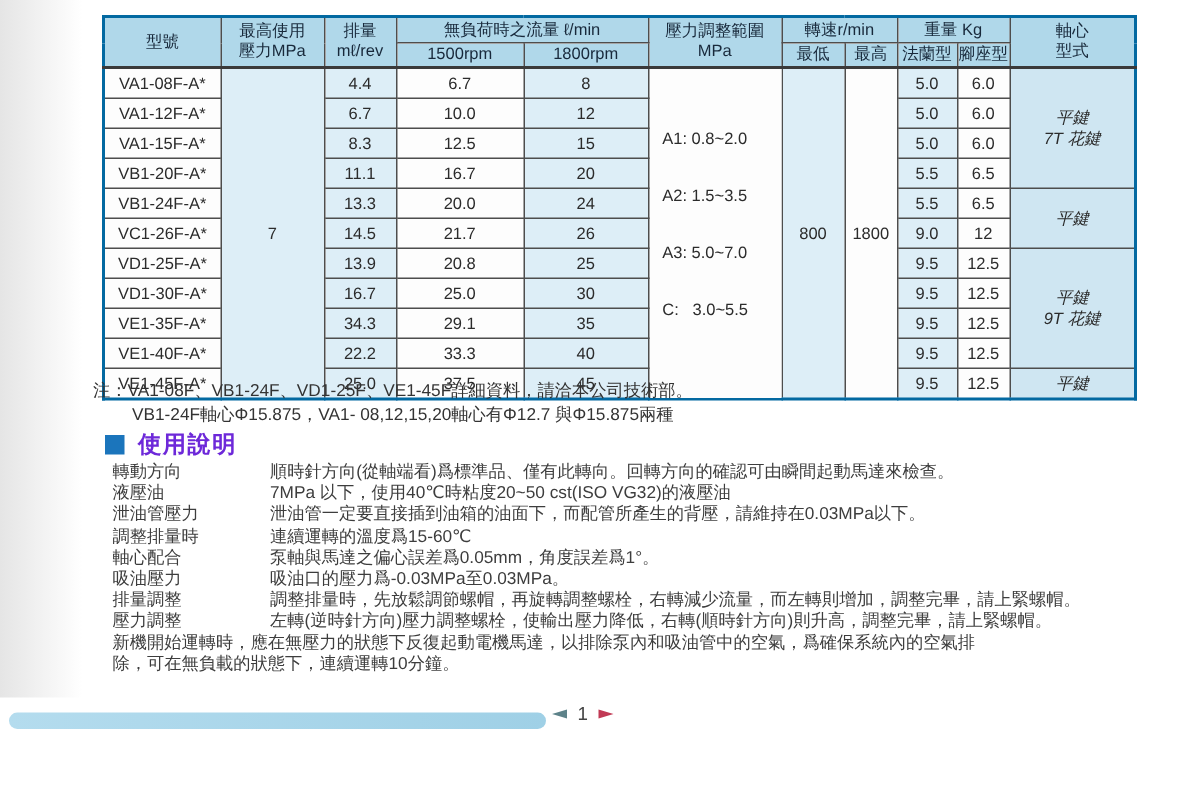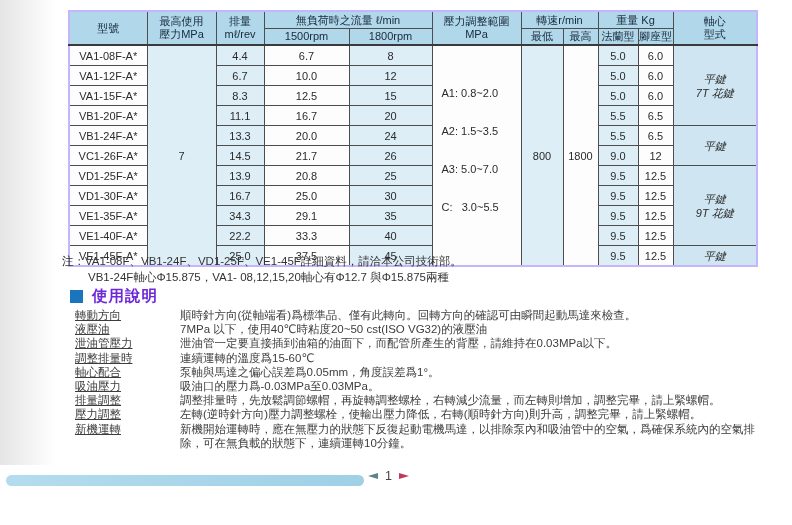--- a/index.html
+++ b/index.html
@@ -10,21 +10,21 @@
   }
   .scan-edge {
     position:absolute; left:0; top:0; width:55px; height:465px;
     background:linear-gradient(to right, rgba(190,190,190,0.40), rgba(255,255,255,0));
     pointer-events:none;
   }
   
   table.spec {
     position:absolute; left:68px; top:10px;
     border-collapse:collapse; table-layout:fixed;
-    border:2px solid #c4b5fd;
+    border:2px solid #0369a1;
   }
   table.spec th, table.spec td {
     border:1px solid #4d4d4d; padding:0;
     text-align:center; vertical-align:middle;
     font-size:11px; overflow:hidden;
   }
   table.spec thead th {
     background:#b0d8ea; font-weight:normal; color:#18293b; line-height:13px;
   }
   table.spec thead { border-bottom:2px solid #3a3a3a; }
@@ -45,21 +45,21 @@
   .notes .indent { margin-left:26px; }
   
   .sec-title {
     position:absolute; left:70px; top:286px; display:flex; align-items:center;
     color:#6d28d9; font-size:15.5px; font-weight:bold; letter-spacing:1px;
   }
   .sec-bullet { width:13px; height:13px; background:#1b75bc; margin-right:9px; }
   
   .usage { position:absolute; left:75px; top:308px; font-size:11.5px; color:#3d3d3d; }
   .u-row { display:flex; line-height:14.2px; }
-  .u-label { width:105px; flex:0 0 105px;text-decoration:underline; }
+  .u-label { width:105px; flex:0 0 105px; }
   .u-text { width:575px; }
   
   .footer-bar {
     position:absolute; left:6px; top:475px; width:358px; height:11px;
     background:linear-gradient(to right,#b4dcee,#9fd0e6); border-radius:6px;
   }
   .pageno { position:absolute; left:368px; top:469px; display:flex; align-items:center; gap:7px; }
   .pageno .num { font-size:12.5px; color:#444; }
   .arr { width:0; height:0; border-top:3px solid transparent; border-bottom:3px solid transparent; }
   .arr-left  { border-right:10px solid #5d8289; }
@@ -273,21 +273,20 @@
     </div>
     <div class="u-row">
       <div class="u-label">排量調整</div>
       <div class="u-text">調整排量時，先放鬆調節螺帽，再旋轉調整螺栓，右轉減少流量，而左轉則增加，調整完畢，請上緊螺帽。</div>
     </div>
     <div class="u-row">
       <div class="u-label">壓力調整</div>
       <div class="u-text">左轉(逆時針方向)壓力調整螺栓，使輸出壓力降低，右轉(順時針方向)則升高，調整完畢，請上緊螺帽。</div>
     </div>
     <div class="u-row">
-      <div class="u-label">新機運轉</div>
       <div class="u-text">新機開始運轉時，應在無壓力的狀態下反復起動電機馬達，以排除泵內和吸油管中的空氣，爲確保系統內的空氣排除，可在無負載的狀態下，連續運轉10分鐘。</div>
     </div>
   </div>
 
   <div class="footer-bar"></div>
   <div class="pageno">
     <span class="arr arr-left"></span>
     <span class="num">1</span>
     <span class="arr arr-right"></span>
   </div>

